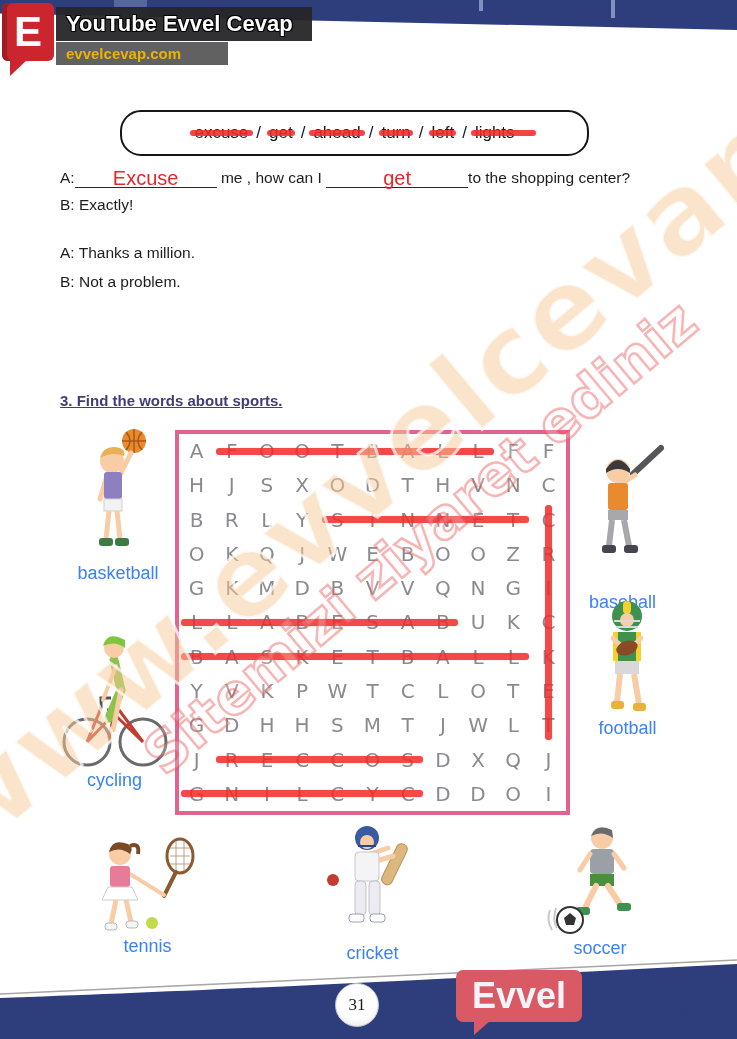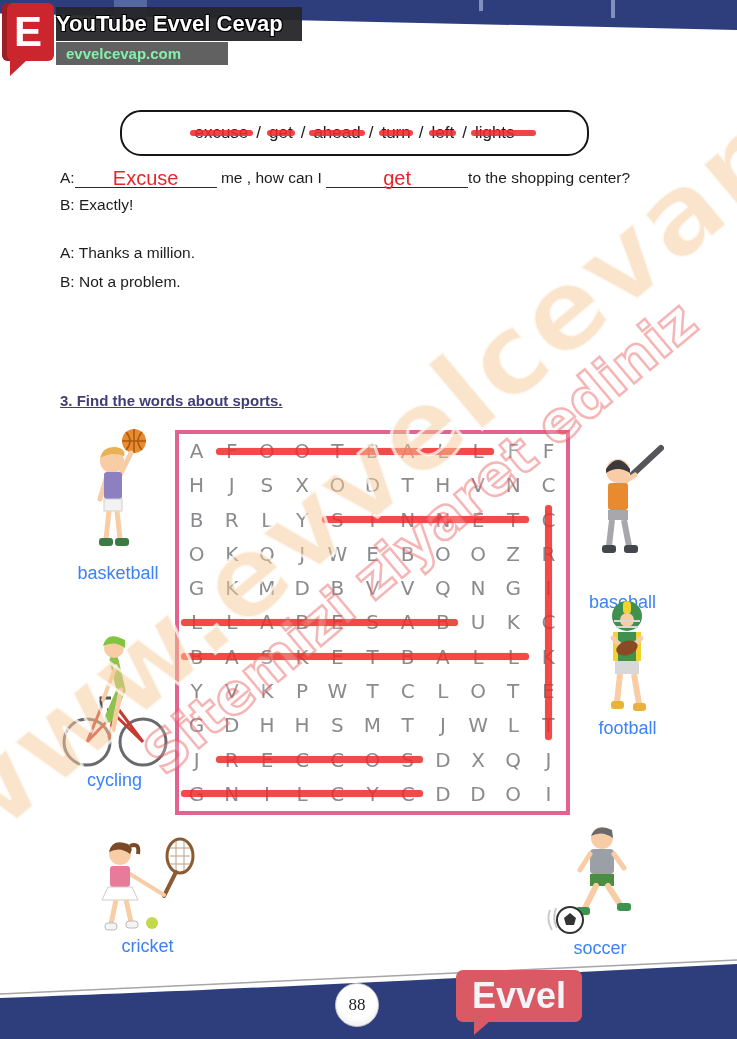--- a/index.html
+++ b/index.html
@@ -12,24 +12,24 @@
   .deco-sq{position:absolute;left:114px;top:0;width:33px;height:25px;background:#55679f;}
   .deco-line1{position:absolute;left:479px;top:0;width:4px;height:11px;background:#8190bf;}
   .deco-line2{position:absolute;left:611px;top:0;width:4px;height:18px;background:#8190bf;}
 
   
   .e-logo{position:absolute;left:2px;top:3px;width:52px;height:58px;background:#cb262e;border-radius:6px;
           box-shadow:inset 5px 0 0 #9c1d24;display:flex;align-items:center;justify-content:center;z-index:4;}
   .e-logo .letter{color:#fff;font-size:42px;font-weight:bold;line-height:1;}
   .e-tail{position:absolute;left:10px;top:60px;width:0;height:0;border-top:16px solid #cb262e;border-right:17px solid transparent;z-index:4;}
   .title-bar{position:absolute;left:56px;top:7px;width:246px;height:34px;background:rgba(38,38,40,.95);
-             color:#fff;font-size:22px;font-weight:bold;display:flex;align-items:center;z-index:3;
+             color:#fff;font-size:22px;font-weight:bold;display:flex;align-items:center;padding-left:10px;z-index:3;
              text-shadow:-1px -1px 0 #000,1px -1px 0 #000,-1px 1px 0 #000,1px 1px 0 #000;}
   .site-bar{position:absolute;left:56px;top:42px;width:162px;height:23px;background:rgba(88,88,90,.95);
-            color:#86efac;font-size:15px;font-weight:bold;display:flex;align-items:center;padding-left:10px;z-index:3;}
+            color:#eab308;font-size:15px;font-weight:bold;display:flex;align-items:center;padding-left:10px;z-index:3;}
 
   
   .heading{position:absolute;left:60px;font-size:15px;font-weight:bold;color:#403e75;}
   #h2{top:66px;}
   #h3{top:392px;text-decoration:underline;}
   .word-box{position:absolute;left:120px;top:110px;width:465px;height:42px;border:2px solid #161616;border-radius:21px;
             display:flex;align-items:center;justify-content:center;font-size:17px;color:#1c1c1c;}
   .wb-word{position:relative;margin:0 4px;}
   .wb-word::after{content:"";position:absolute;left:-9%;right:-9%;top:50%;margin-top:-3px;height:6px;background:#f12a2a;border-radius:4px;opacity:.88;}
   .wb-word:last-child::after{right:-55%;}
@@ -333,23 +333,40 @@
       <circle cx="40" cy="28" r="11" fill="#f8cda6"></circle>
       <path d="M29 26 Q32 12 48 18 Q54 22 50 28 Q40 20 29 26Z" fill="#7a4a28"></path>
       <path d="M50 20 Q60 16 58 28" stroke="#7a4a28" stroke-width="4" fill="none"></path>
       <rect x="30" y="40" width="20" height="21" rx="3" fill="#e87a9a"></rect>
       <path d="M28 61 H52 L58 74 H22 Z" fill="#ffffff" stroke="#cccccc"></path>
       <path d="M36 74 L31 98 M46 74 L51 96" stroke="#f8cda6" stroke-width="5"></path>
       <circle cx="72" cy="97" r="6" fill="#c2da4a"></circle>
       <rect x="25" y="97" width="12" height="7" rx="3" fill="#f4f4f4" stroke="#bbb"></rect>
       <rect x="46" y="95" width="12" height="7" rx="3" fill="#f4f4f4" stroke="#bbb"></rect>
     </svg>
+    <div class="sport-label">tennis</div>
+  </div>
+
+  <div class="sport" id="sport-cricket">
+    <svg width="135" height="125" viewBox="0 0 135 125">
+      <rect x="84" y="24" width="11" height="44" rx="5" fill="#dcb77e" stroke="#b99257" transform="rotate(26 89 46)"></rect>
+      <circle cx="62" cy="20" r="12" fill="#3a5aa2"></circle>
+      <circle cx="62" cy="24" r="7" fill="#f8cda6"></circle>
+      <path d="M53 27 H71" stroke="#2c4largest480" stroke-width="0"></path>
+      <path d="M53 28 H71" stroke="#2c4480" stroke-width="2"></path>
+      <path d="M54 40 L83 30 M68 44 L88 38" stroke="#f8cda6" stroke-width="5" stroke-linecap="round"></path>
+      <rect x="50" y="34" width="24" height="29" rx="4" fill="#f4f4f6" stroke="#c8c8d0"></rect>
+      <circle cx="28" cy="62" r="6" fill="#c43b30"></circle>
+      <rect x="50" y="63" width="11" height="34" rx="4" fill="#ececf0" stroke="#c2c2cc"></rect>
+      <rect x="64" y="63" width="11" height="34" rx="4" fill="#ececf0" stroke="#c2c2cc"></rect>
+      <rect x="44" y="96" width="15" height="8" rx="3" fill="#ffffff" stroke="#9aa0b5"></rect>
+      <rect x="65" y="96" width="15" height="8" rx="3" fill="#ffffff" stroke="#9aa0b5"></rect>
+    </svg>
     <div class="sport-label">cricket</div>
   </div>
-
 
   <div class="sport" id="sport-soccer">
     <svg width="125" height="120" viewBox="0 0 125 120">
       <circle cx="64" cy="20" r="11" fill="#f8cda6"></circle>
       <path d="M53 18 Q58 5 74 12 L75 20 Q64 12 53 18Z" fill="#6a6a6e"></path>
       <rect x="52" y="31" width="24" height="25" rx="4" fill="#9aa0a6"></rect>
       <path d="M52 36 L42 52 M76 36 L86 50" stroke="#f8cda6" stroke-width="5" stroke-linecap="round"></path>
       <rect x="52" y="56" width="24" height="12" fill="#4a8f3f"></rect>
       <path d="M58 68 L46 92 M70 68 L83 88" stroke="#f8cda6" stroke-width="6" stroke-linecap="round"></path>
       <rect x="38" y="89" width="14" height="8" rx="3" fill="#3f9150"></rect>
@@ -362,21 +379,21 @@
   </div>
 
   <div class="wm-large">www.evvelcevap.com</div>
   <div class="wm-small">Sitemizi ziyaret ediniz</div>
 
   <svg class="footer-svg" width="737" height="85" viewBox="0 0 737 85">
     <path d="M0,40 C180,34 420,22 737,6" stroke="#a6a6a6" stroke-width="1.5" fill="none"></path>
     <path d="M0,44 C180,38 420,26 737,10 L737,85 L0,85 Z" fill="#2e3e7c"></path>
   </svg>
   <div class="page-circle">
-    <span>88</span>
+    <span>31</span>
   </div>
   <div class="brand">
     <div class="brand-box">
       <span class="brand-primary">Evvel</span>
     </div>
     <span class="brand-secondary">Cevap</span>
   </div>
 
 </div>
 

